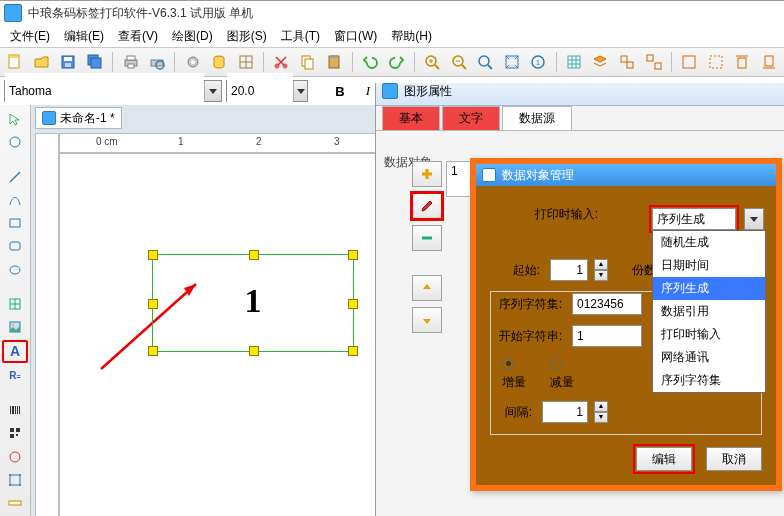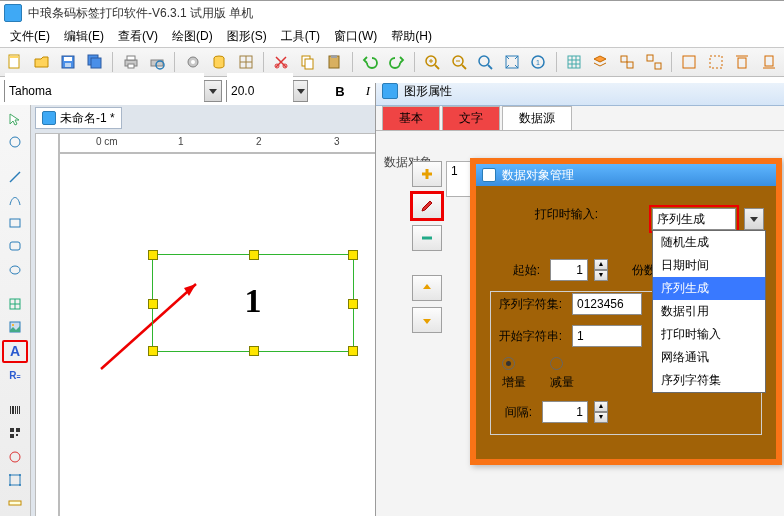--- a/index.html
+++ b/index.html
@@ -512,20 +512,24 @@
           <div class="row">
             <span class="field-lbl" style="width:40px">间隔:</span>
             <input class="txt" style="width: 36px; text-align: right;" value="1">
             <div class="spin">
                 <div>▲</div>
                 <div>▼</div>
               </div>
           </div>
         </div>
 
+        <div class="btnrow">
+          <div class="pbtn hl">编辑</div>
+          <div class="pbtn">取消</div>
+        </div>
 
         <div class="dropdown">
           <div class="dd-item">随机生成</div>
           <div class="dd-item">日期时间</div>
           <div class="dd-item sel">序列生成</div>
           <div class="dd-item">数据引用</div>
           <div class="dd-item">打印时输入</div>
           <div class="dd-item">网络通讯</div>
           <div class="dd-item">序列字符集</div>
         </div>

